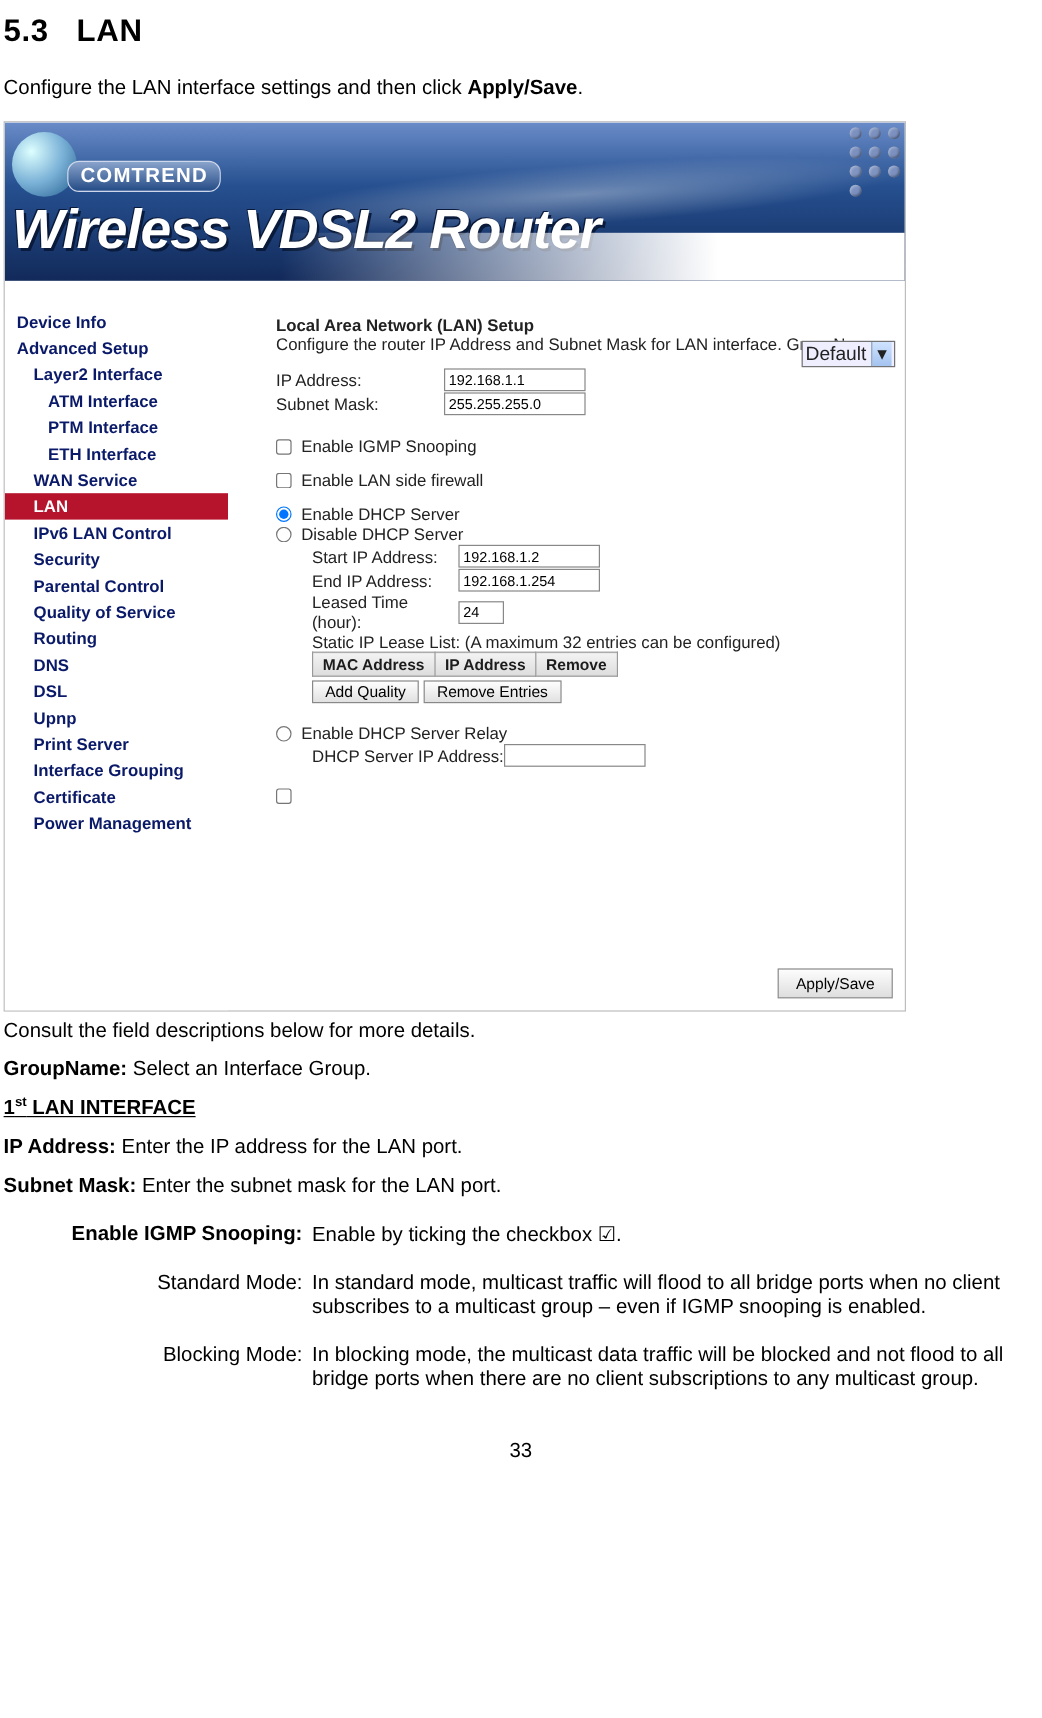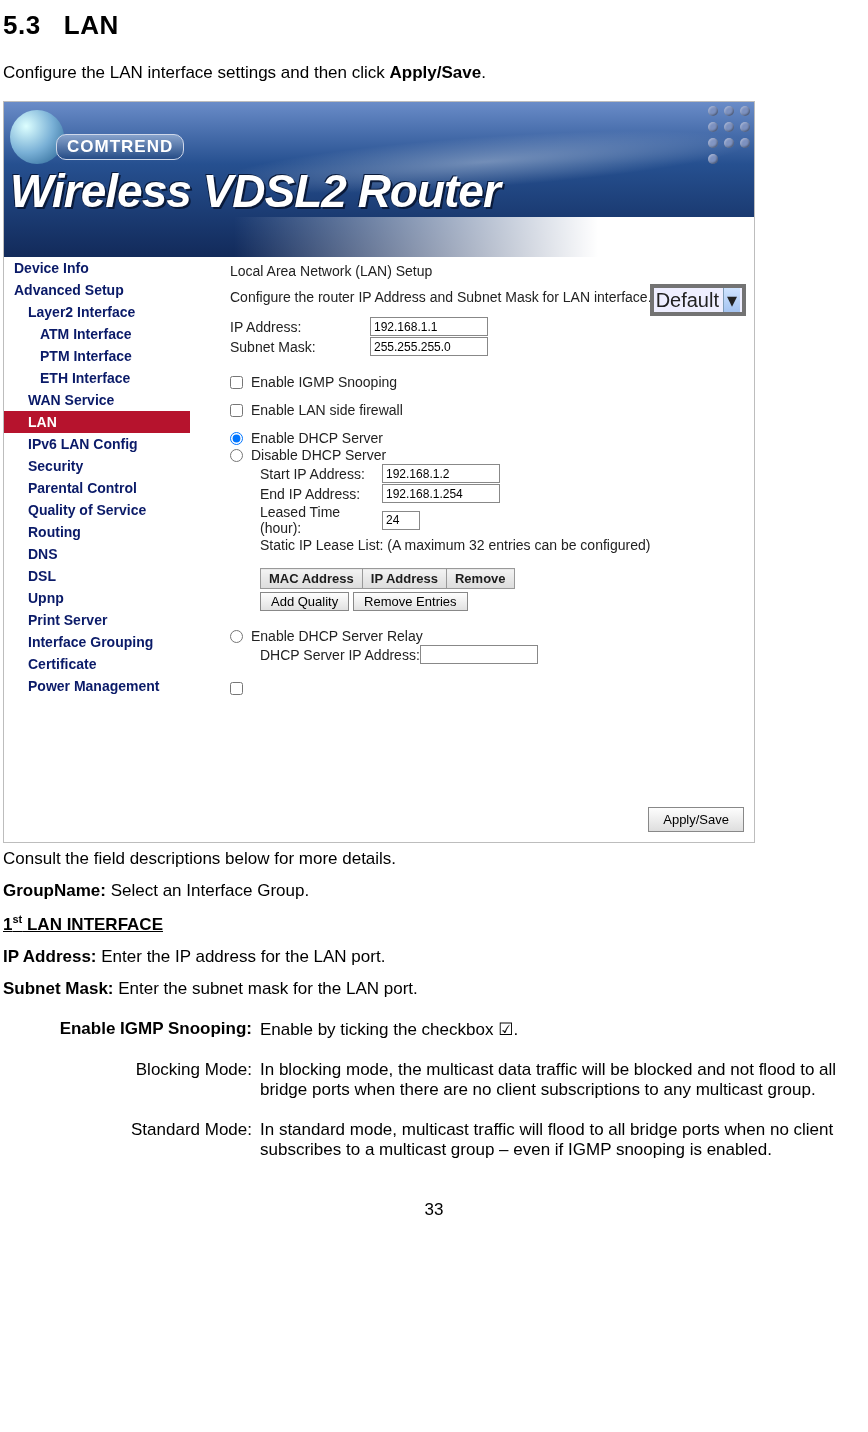--- a/index.html
+++ b/index.html
@@ -25,21 +25,21 @@
   .screenshot-box {
     border: 1px solid #bdbdbd;
     width: 750px;
     height: 740px;
     position: relative;
     overflow: hidden;
     background: #fff;
   }
   
   .banner {
-    height: 155px;
+    height: 132px;
     background: linear-gradient(to bottom, #6a8cc8 0%, #265090 40%, #122a5a 100%);
     position: relative;
     overflow: hidden;
   }
   .banner .swoosh {
     position: absolute; left:200px; top:10px; width:560px; height:100px;
     background: radial-gradient(ellipse 380px 36px at 280px 50px, rgba(255,255,255,0.35), transparent 70%);
     transform: rotate(-4deg);
   }
   .brand-logo {
@@ -91,43 +91,43 @@
   .sidebar .selected {
     background: #b6132d; color: #fff;
   }
   
   .pane {
     position: absolute; left: 186px; top: 155px; right: 0; bottom: 0;
     padding: 6px 6px 6px 40px;
     font-family: Arial, sans-serif;
     font-size: 14px; color: #222;
   }
-  .pane .title { font-weight: 400; margin-bottom: 10px; }
+  .pane .title { font-weight: 700; margin-bottom: 0; }
   .pane .desc { margin-bottom: 12px; color:#222;}
   .field-row { display: flex; align-items: center; margin: 1px 0; }
   .field-row .lbl { width: 140px; }
   .field-row .lbl-s { width: 122px; }
   .tinput {
     border: 1px solid #888; font-size: 12px; padding: 1px 3px; width: 110px; height: 15px;
     font-family: Arial, sans-serif; color:#000;
   }
   .cbox, .radio {
     width: 13px; height: 13px; margin: 0 8px 0 0; vertical-align:middle;
   }
   .sel {
     position:absolute; right:8px; top:27px;
-    font-size:20px; border:4px solid #737373; background:#eef; padding:0 2px;
+    font-size:16px; border:1px solid #737373; background:#eef; padding:0 2px;
   }
   .sel .arrow{
     display:inline-block; width:16px; text-align:center;
     background:linear-gradient(#cfe3ff,#a4c3f0); border-left:1px solid #7f9db9;
     margin-left:4px;
   }
   .static-table {
-    border-collapse:collapse; margin-top:15px;
+    border-collapse:collapse; margin-top:0;
   }
   .static-table th{
     border:1px solid #999; background:linear-gradient(#f3f3f3,#dcdcdc);
     padding:2px 8px; font-weight:700; font-size:13px; color:#1c1c1c;
   }
   .btn{
     border:1px solid #888; background:linear-gradient(#fefefe,#e1e1e1);
     font-size:13px; padding:1px 10px; font-family:Arial;
   }
   .btn.apply{
@@ -185,21 +185,21 @@
 
   <div class="sidebar">
     <div class="item">Device Info</div>
     <div class="item">Advanced Setup</div>
     <div class="item sub">Layer2 Interface</div>
     <div class="item sub" style="padding-left:36px">ATM Interface</div>
     <div class="item sub" style="padding-left:36px">PTM Interface</div>
     <div class="item sub" style="padding-left:36px">ETH Interface</div>
     <div class="item sub">WAN Service</div>
     <div class="item sub selected">LAN</div>
-    <div class="item sub">IPv6 LAN Config</div>
+    <div class="item sub">IPv6 LAN Control</div>
     <div class="item sub">Security</div>
     <div class="item sub">Parental Control</div>
     <div class="item sub">Quality of Service</div>
     <div class="item sub">Routing</div>
     <div class="item sub">DNS</div>
     <div class="item sub">DSL</div>
     <div class="item sub">Upnp</div>
     <div class="item sub">Print Server</div>
     <div class="item sub">Interface Grouping</div>
     <div class="item sub">Certificate</div>
@@ -306,23 +306,23 @@
   <span class="bold">Subnet Mask:</span><span> Enter the subnet mask for the LAN port.</span>
 </div>
 
 <table class="mode-table">
   <tbody>
       <tr>
     <td class="k bold">Enable IGMP Snooping:</td>
     <td>Enable by ticking the checkbox ☑.</td>
   </tr>
   <tr>
+    <td class="k">Standard Mode:</td>
+    <td>In standard mode, multicast traffic will flood to all bridge ports when no client subscribes to a multicast group – even if IGMP snooping is enabled.</td>
+  </tr>
+  <tr>
     <td class="k">Blocking Mode:</td>
     <td>In blocking mode, the multicast data traffic will be blocked and not flood to all bridge ports when there are no client subscriptions to any multicast group.</td>
   </tr>
-  <tr>
-    <td class="k">Standard Mode:</td>
-    <td>In standard mode, multicast traffic will flood to all bridge ports when no client subscribes to a multicast group – even if IGMP snooping is enabled.</td>
-  </tr>
 </tbody>
   </table>
 
 <div class="pagen">33</div>
 
 </body></html>

